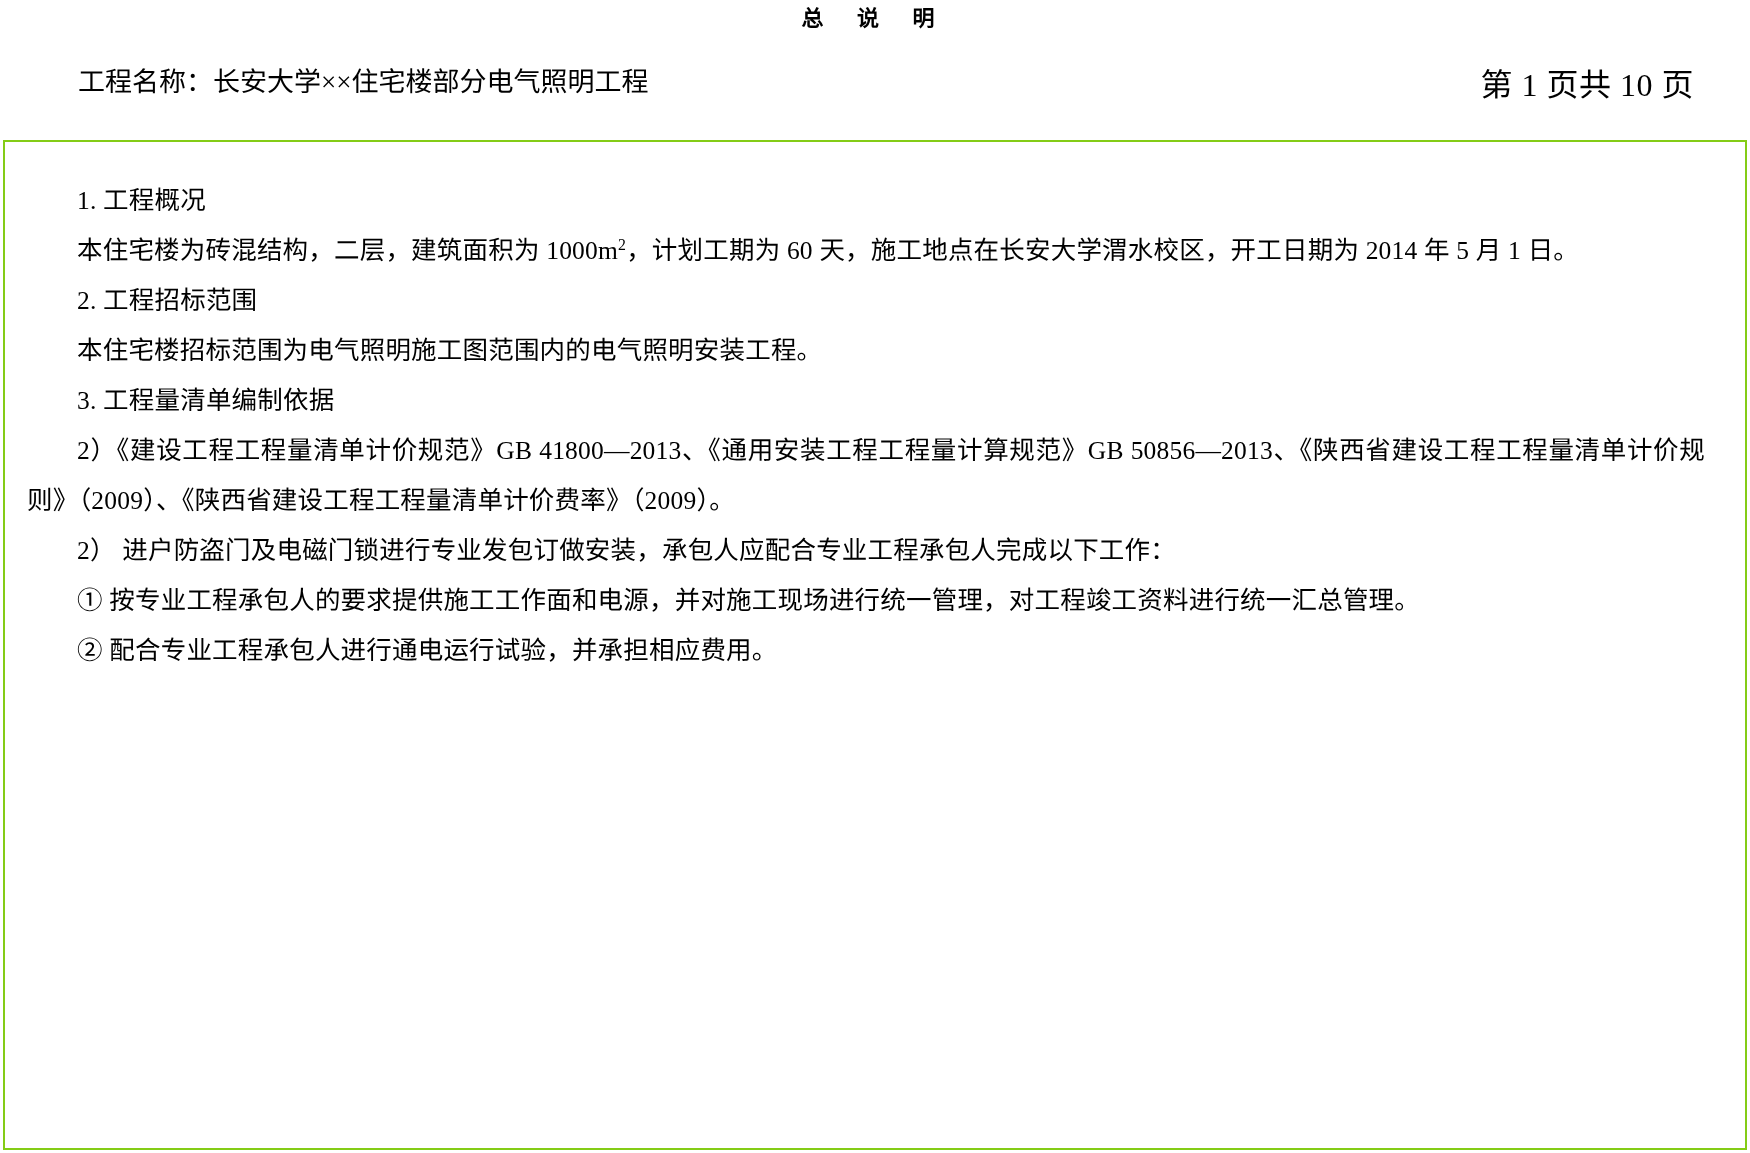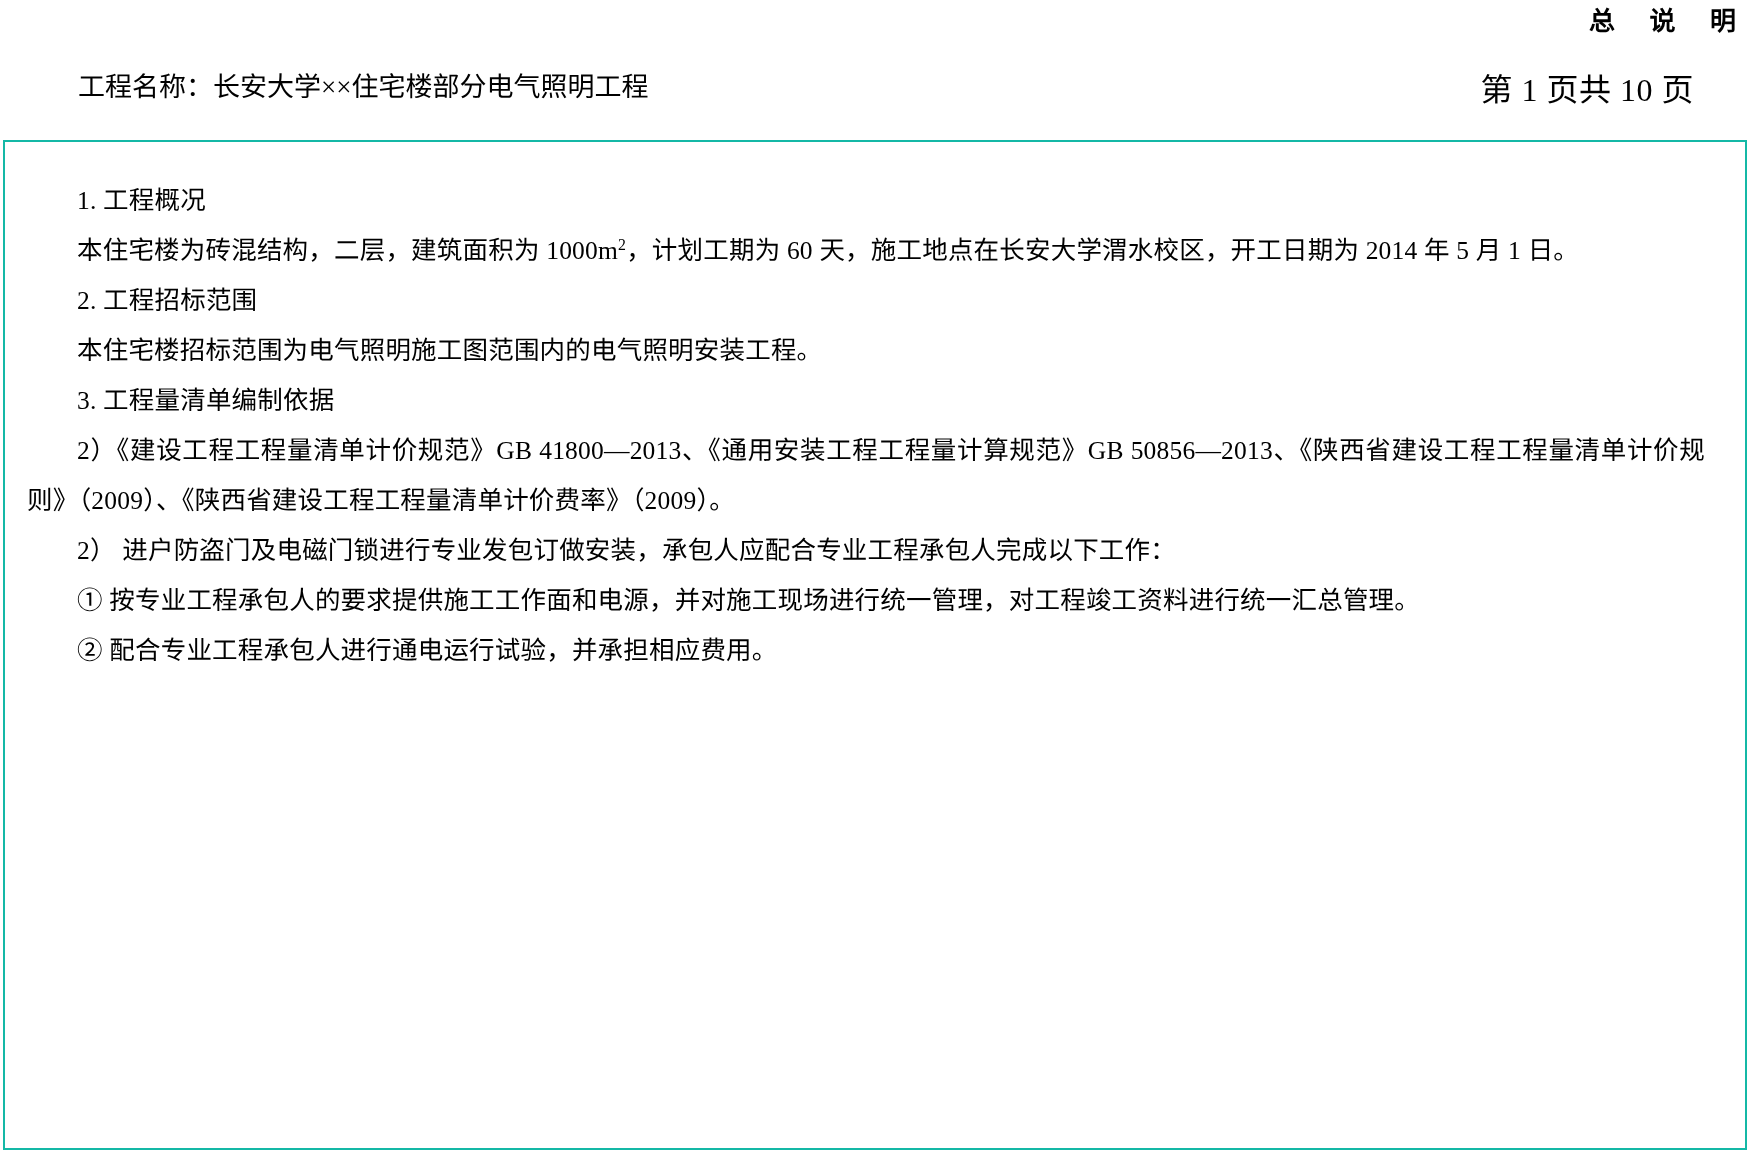--- a/index.html
+++ b/index.html
@@ -17,22 +17,22 @@
   .page {
     position: relative;
     width: 1750px;
     height: 1153px;
     box-sizing: border-box;
     overflow: hidden;
   }
 
   
   .doc-title {
-    text-align: right;
-    font-size: 26px;
+    text-align: center;
+    font-size: 22px;
     letter-spacing: 14px;
     font-weight: 700;
     padding-top: 6px;
     line-height: 1.2;
     font-family: "Liberation Serif", "DejaVu Serif", serif;
   }
 
   
   .header-row {
     display: flex;
@@ -51,21 +51,21 @@
     letter-spacing: 0.5px;
   }
 
   
   .body-box {
     position: absolute;
     left: 3px;
     right: 3px;
     top: 140px;
     bottom: 3px;
-    border: 2px solid #14b8a6;
+    border: 2px solid #84cc16;
     box-sizing: border-box;
     padding: 34px 40px 0 22px;
   }
 
   .para {
     font-size: 25.5px;
     line-height: 50px;
     text-align: justify;
     text-justify: inter-ideograph;
     margin: 0;

